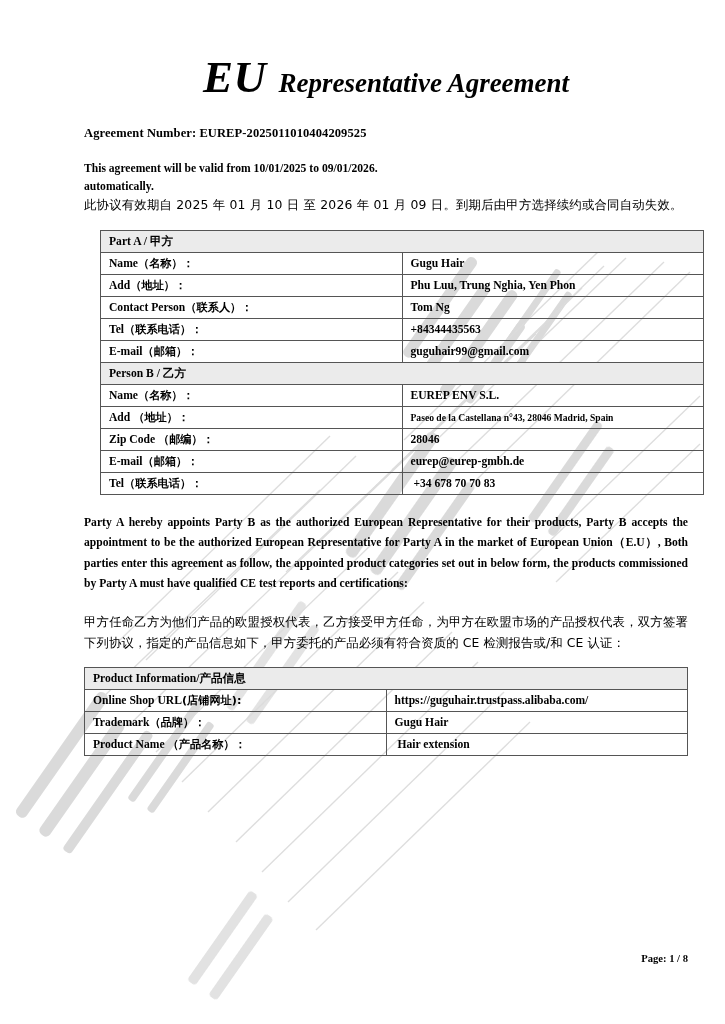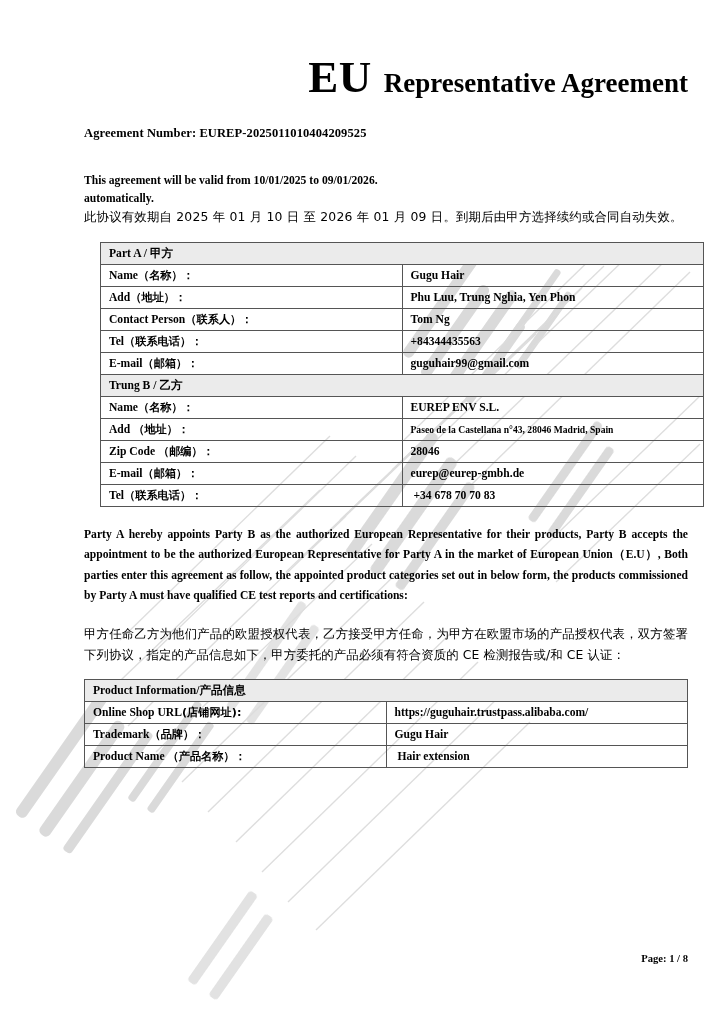--- a/index.html
+++ b/index.html
@@ -41,24 +41,25 @@
 
   .inner {
     position: absolute;
     left: 84px;
     top: 0;
     width: 604px;
   }
 
   
   .title-block {
-    text-align: right;
+    text-align: center;
     padding-top: 55px;
     line-height: 1;
     white-space: nowrap;
+    font-style: italic;
   }
   .title-eu {
     font-size: 45px;
     font-weight: bold;
     letter-spacing: 0.5px;
   }
   .title-rest {
     font-size: 27px;
     font-weight: bold;
     margin-left: 12px;
@@ -69,21 +70,21 @@
     margin-top: 26px;
     text-align: left;
     font-size: 12.5px;
     font-weight: bold;
     letter-spacing: 0.1px;
     padding-right: 1px;
   }
 
   
   .validity {
-    margin-top: 31px;
+    margin-top: 19px;
     font-size: 11.6px;
     font-weight: bold;
     line-height: 1.52;
   }
   .validity .en-just {
     text-align: justify;
     text-align-last: justify;
   }
   .cn {
     font-family: "DejaVu Sans", "Liberation Sans", sans-serif;
@@ -283,21 +284,21 @@
             <tr>
               <td class="label"><span>Tel</span><span class="lbl-cn">（联系电话）：</span></td>
               <td>+84344435563</td>
             </tr>
             <tr>
               <td class="label"><span>E-mail</span><span class="lbl-cn">（邮箱）：</span></td>
               <td>guguhair99@gmail.com</td>
             </tr>
 
             <tr class="section-head">
-              <td colspan="2"><span>Trung B / </span><span class="cnhead">乙方</span></td>
+              <td colspan="2"><span>Person B / </span><span class="cnhead">乙方</span></td>
             </tr>
             <tr>
               <td class="label"><span>Name</span><span class="lbl-cn">（名称）：</span></td>
               <td>EUREP ENV S.L.</td>
             </tr>
             <tr>
               <td class="label"><span>Add</span>&nbsp;<span class="lbl-cn">（地址）：</span></td>
               <td class="row-cell-sm">Paseo de la Castellana n°43, 28046 Madrid, Spain</td>
             </tr>
             <tr>

